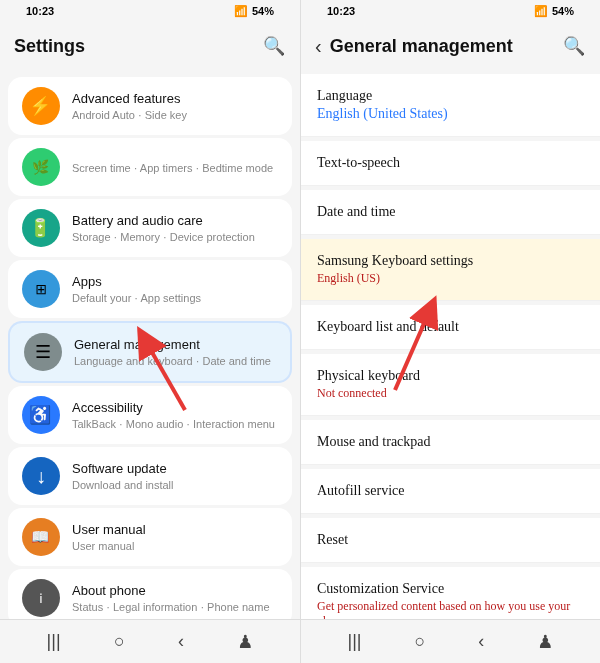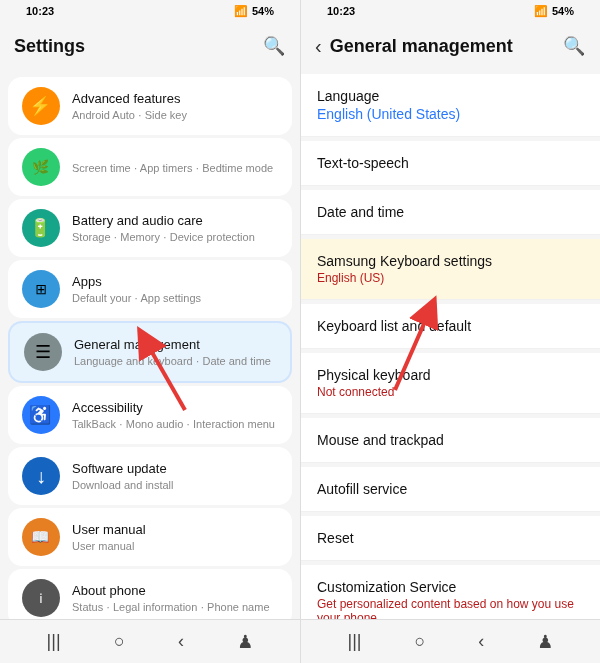--- a/index.html
+++ b/index.html
@@ -118,20 +118,21 @@
     }
 
     
     .menu-item {
       background: white;
       padding: 14px 16px;
       margin: 2px 0;
       cursor: pointer;
       border-bottom: 1px solid #f0f0f0;
       position: relative;
+      font-family: Liberation Serif, serif;
     }
     .menu-item.highlighted {
       background: white;
     }
     .menu-title {
       font-size: 14px;
       font-weight: 500;
       color: #111;
     }
     .menu-subtitle {

